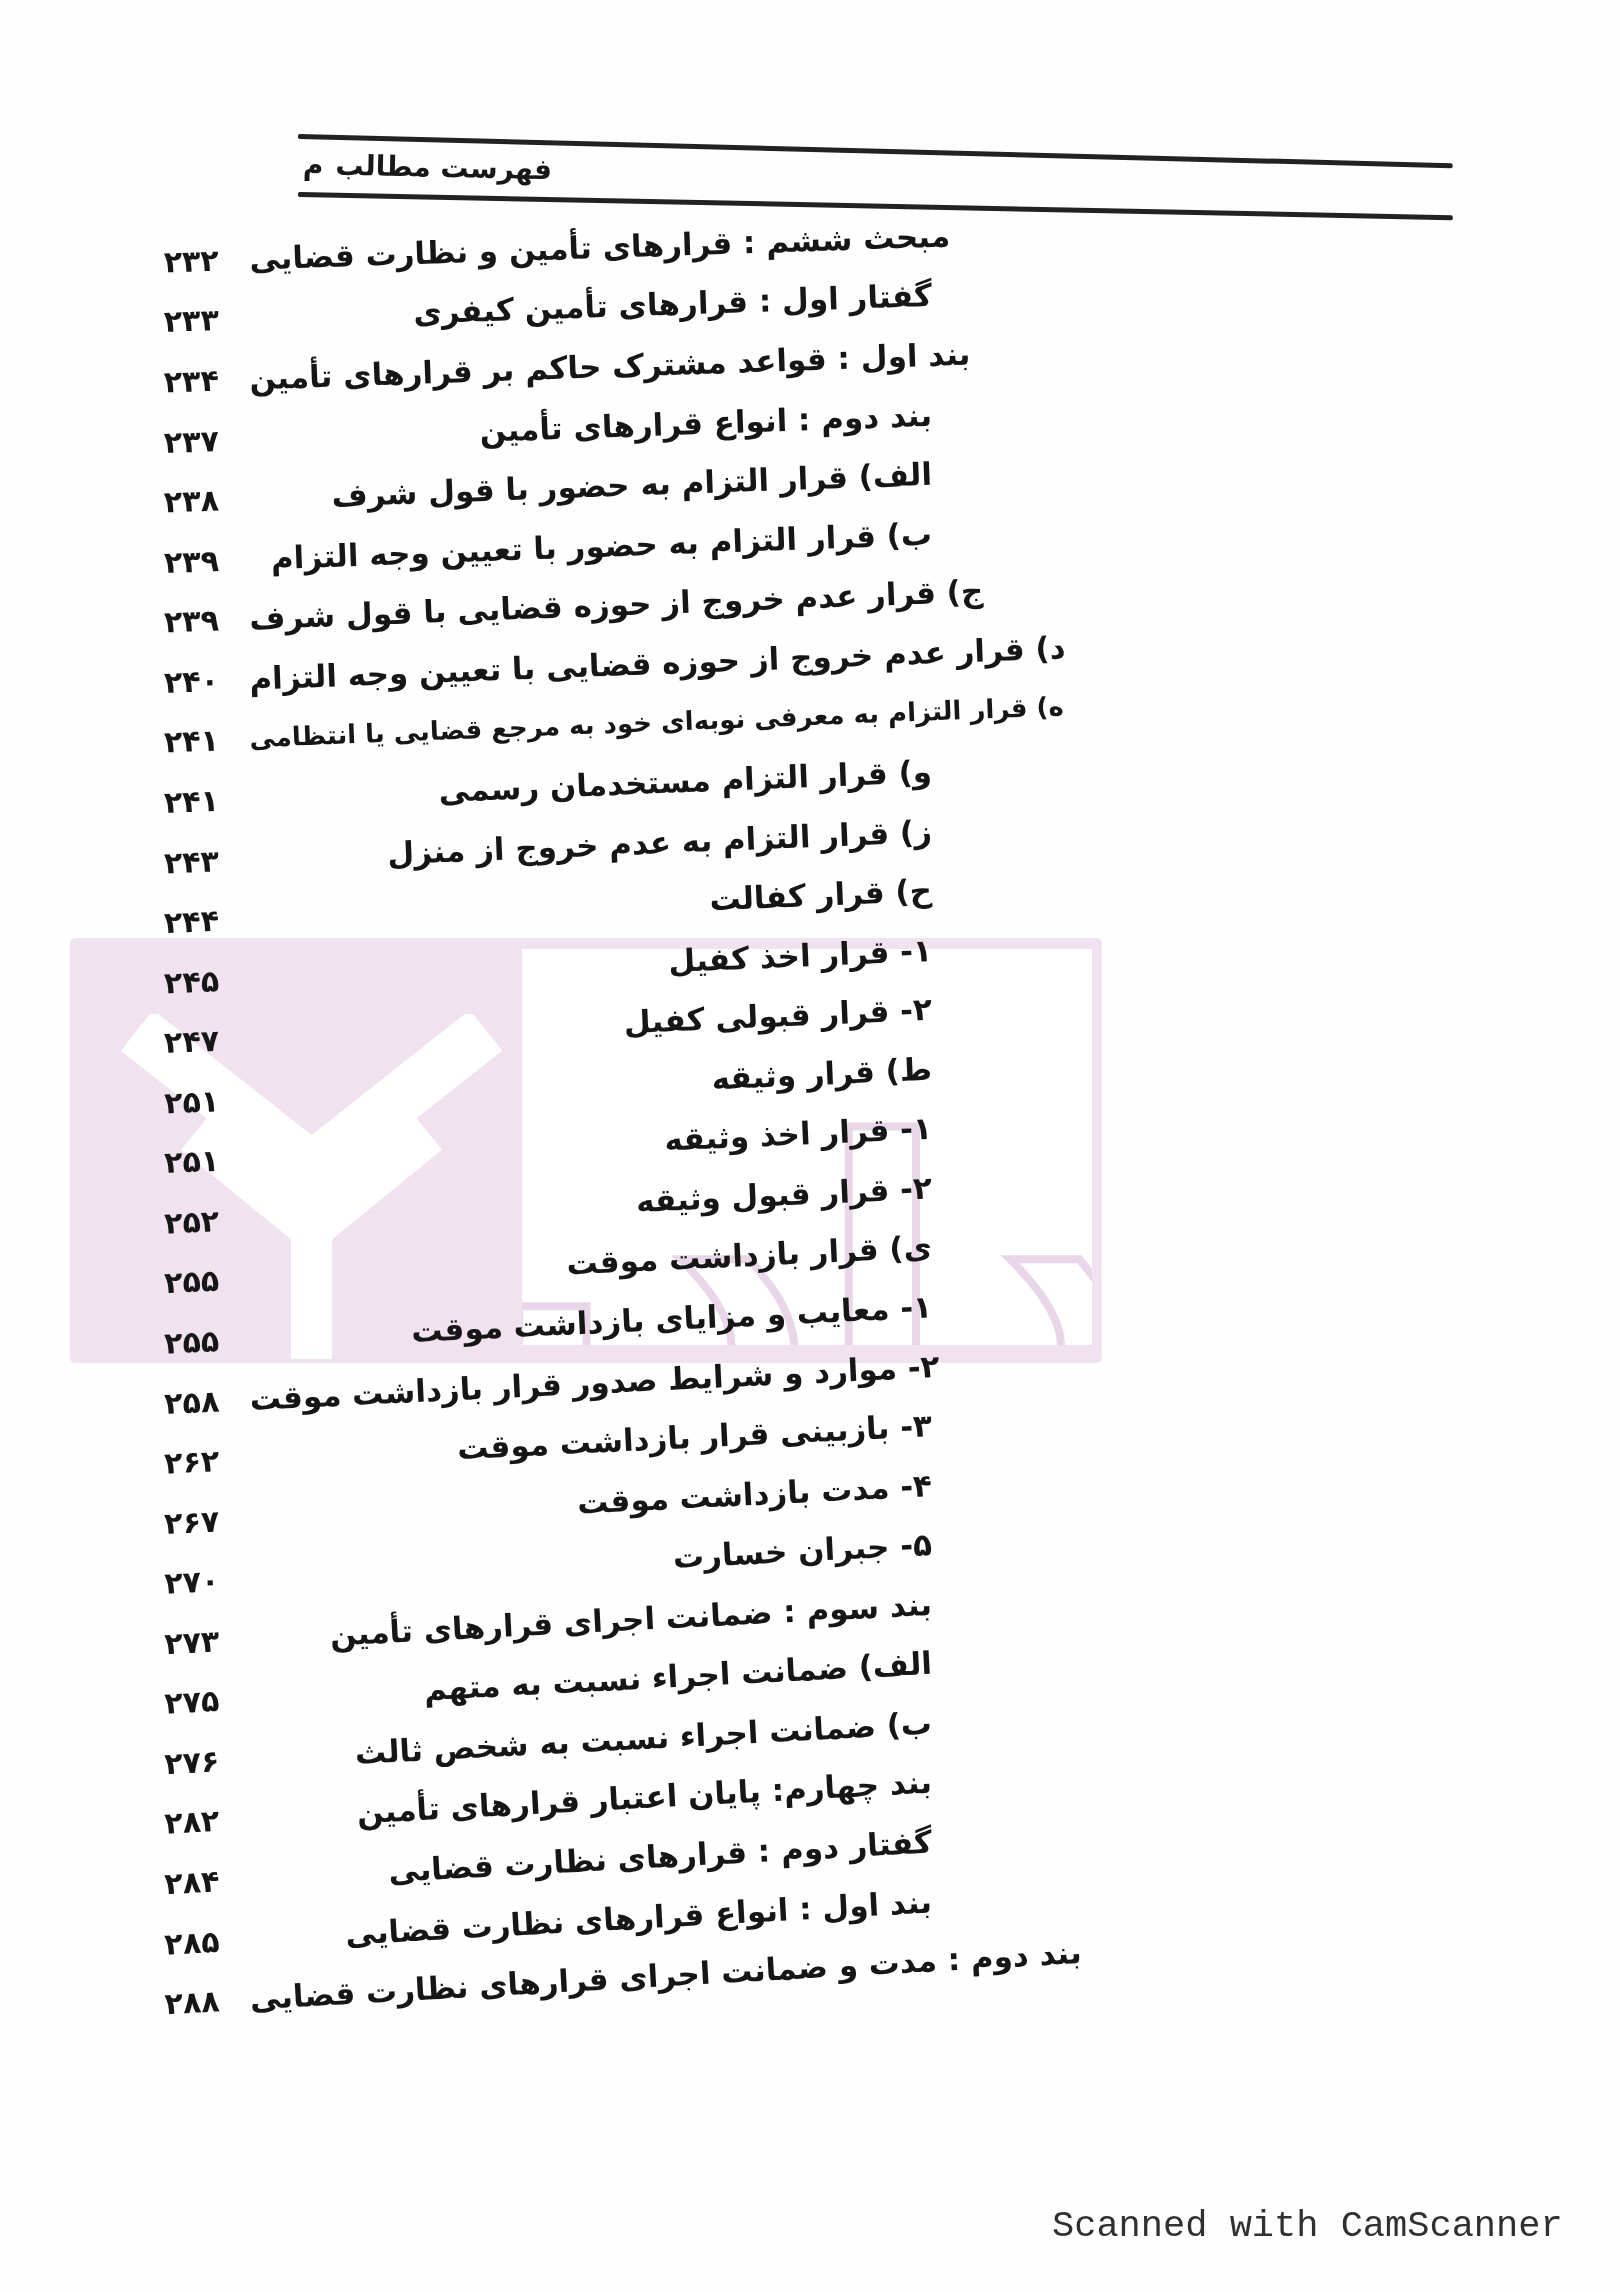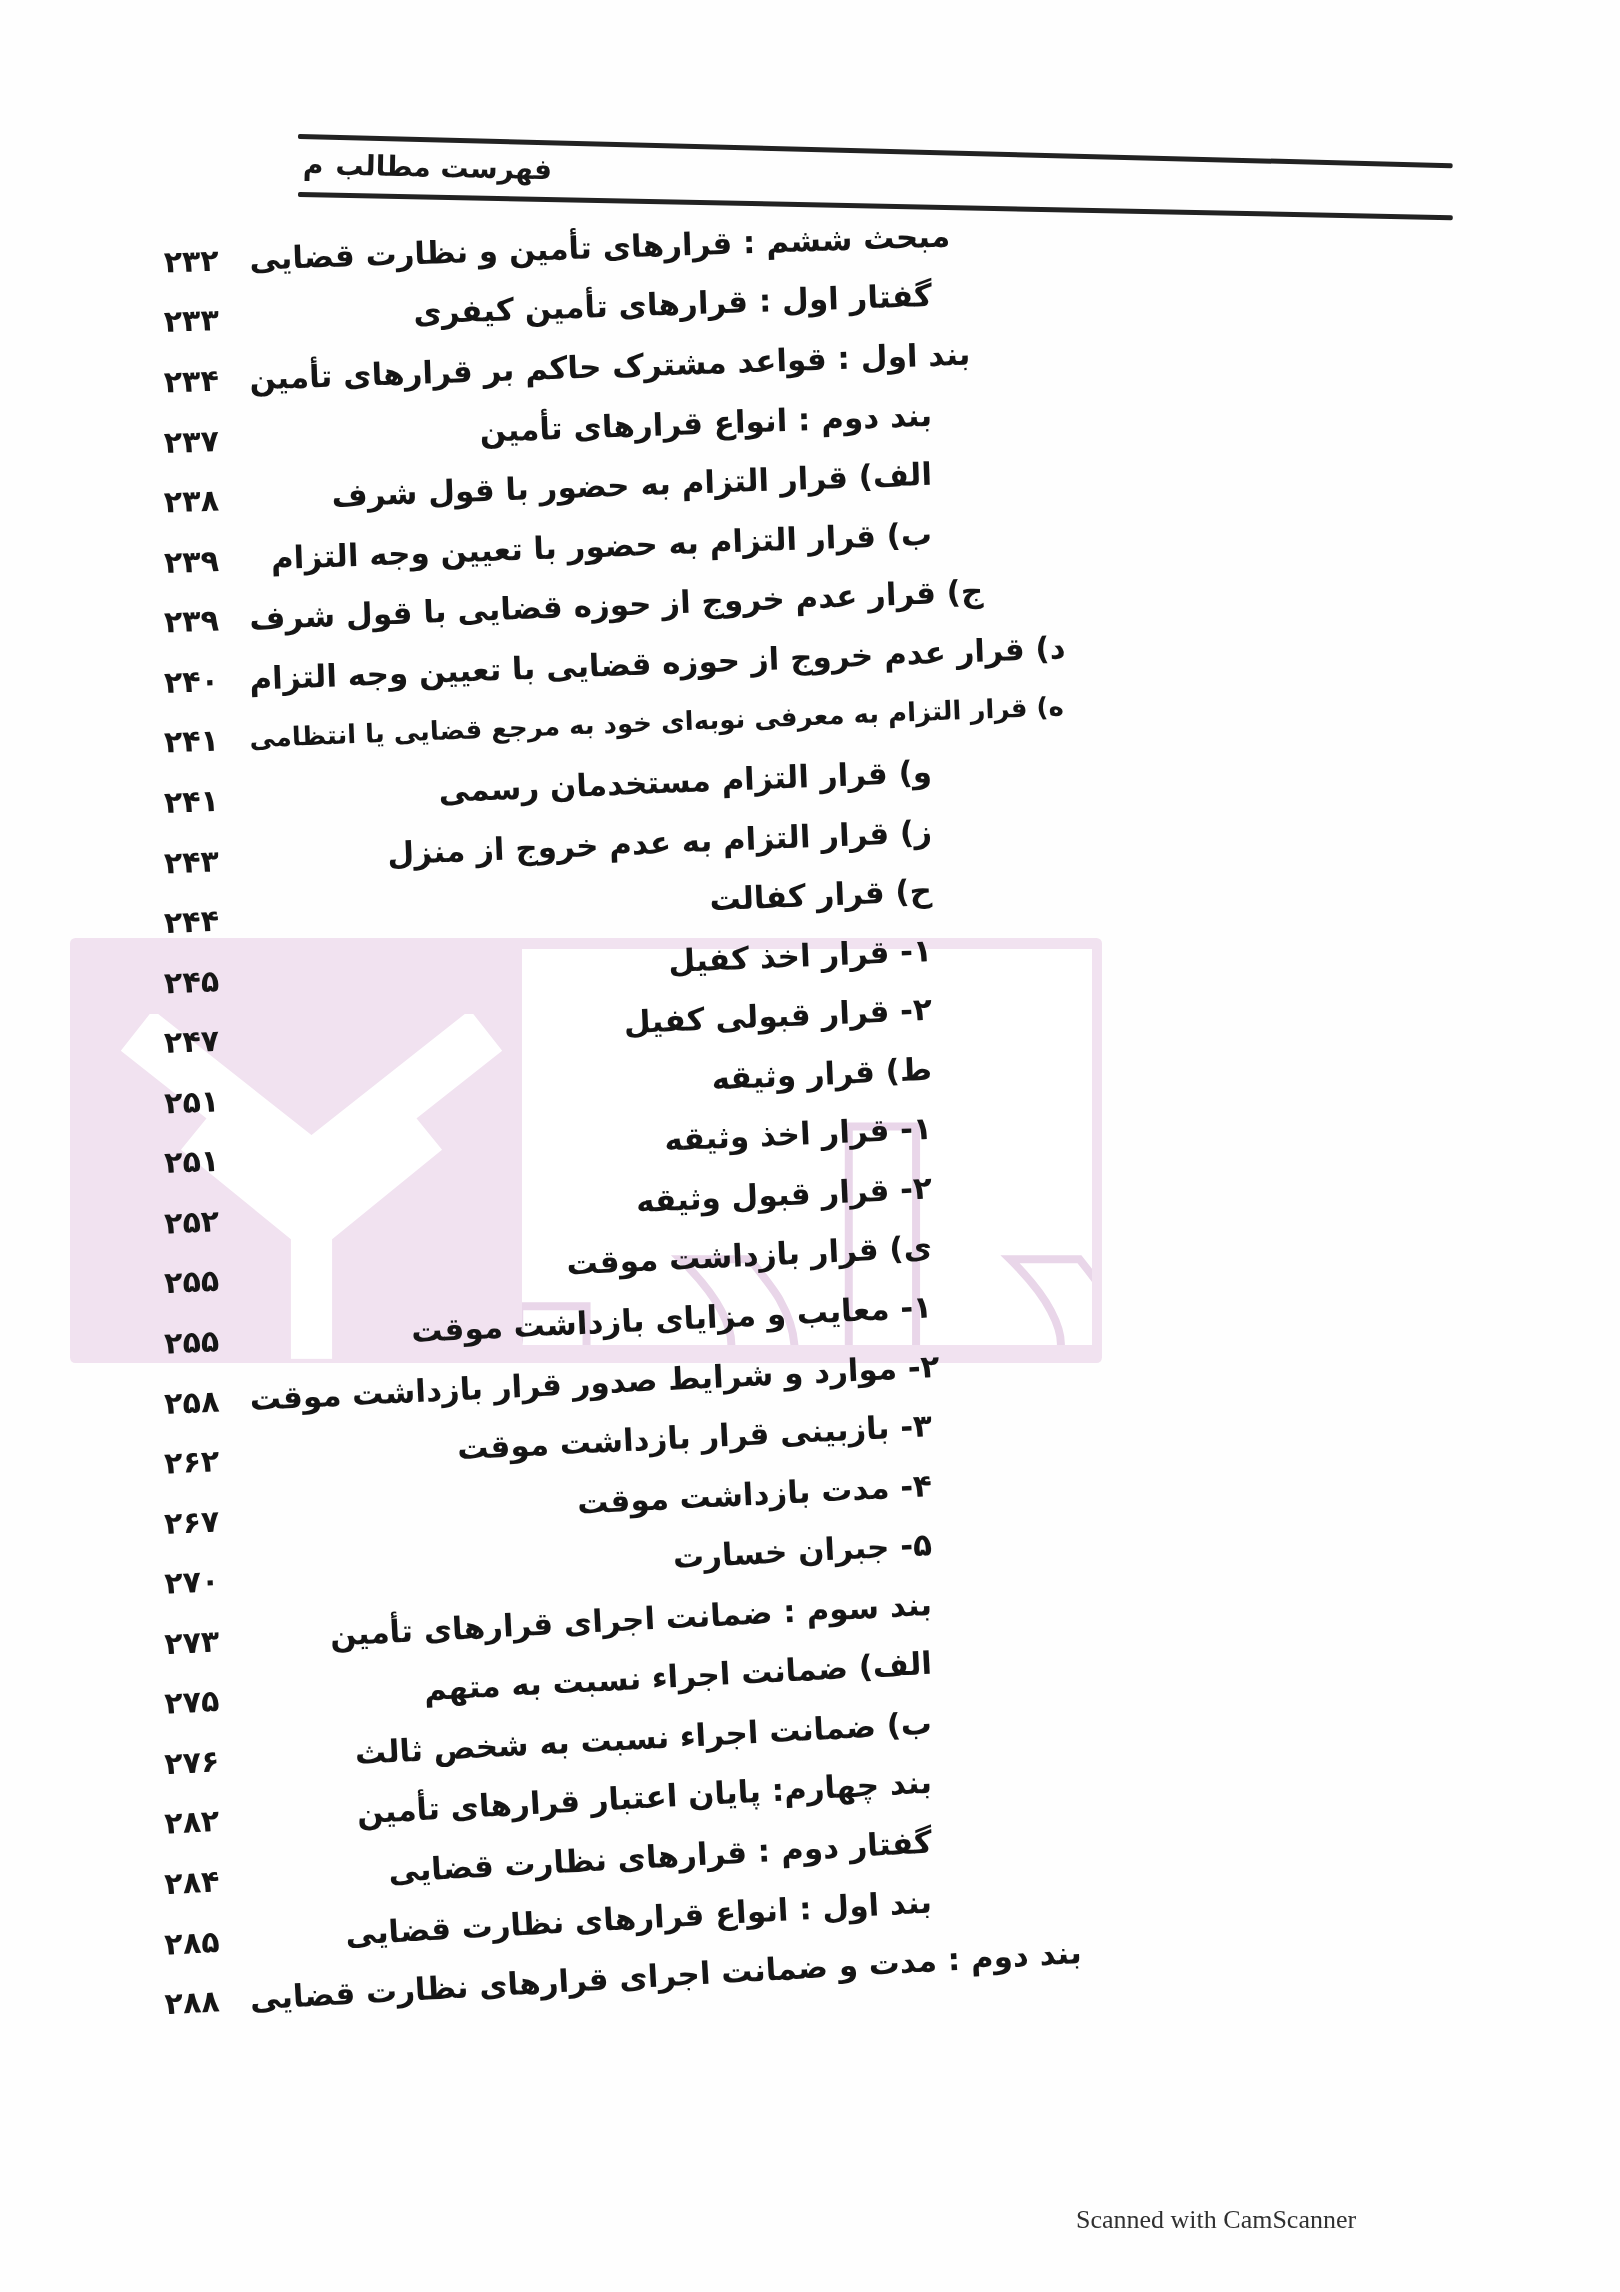--- a/index.html
+++ b/index.html
@@ -51,22 +51,22 @@
     font-size:30px;font-weight:bold;color:#161616;direction:rtl;
   }
   .toc-title{
     font-size:31px;font-weight:bold;color:#161616;
     direction:rtl;text-align:left;white-space:nowrap;
   }
   .toc-row.long .toc-title{font-size:26px;}
   
   .scanner-credit{
     position:absolute;left:1052px;top:2205px;
-    font-family:Liberation Serif, serif;
-    font-size:26px;color:#303030;letter-spacing:0px;white-space:nowrap;margin-left:24px;
+    font-family:Liberation Mono, monospace;
+    font-size:37px;color:#303030;letter-spacing:0px;white-space:nowrap;
   }
 </style>
 </head>
 <body>
 
 <div class="page">
 
   <div class="rule rule-top"></div>
   <div class="rule rule-bottom"></div>
 

